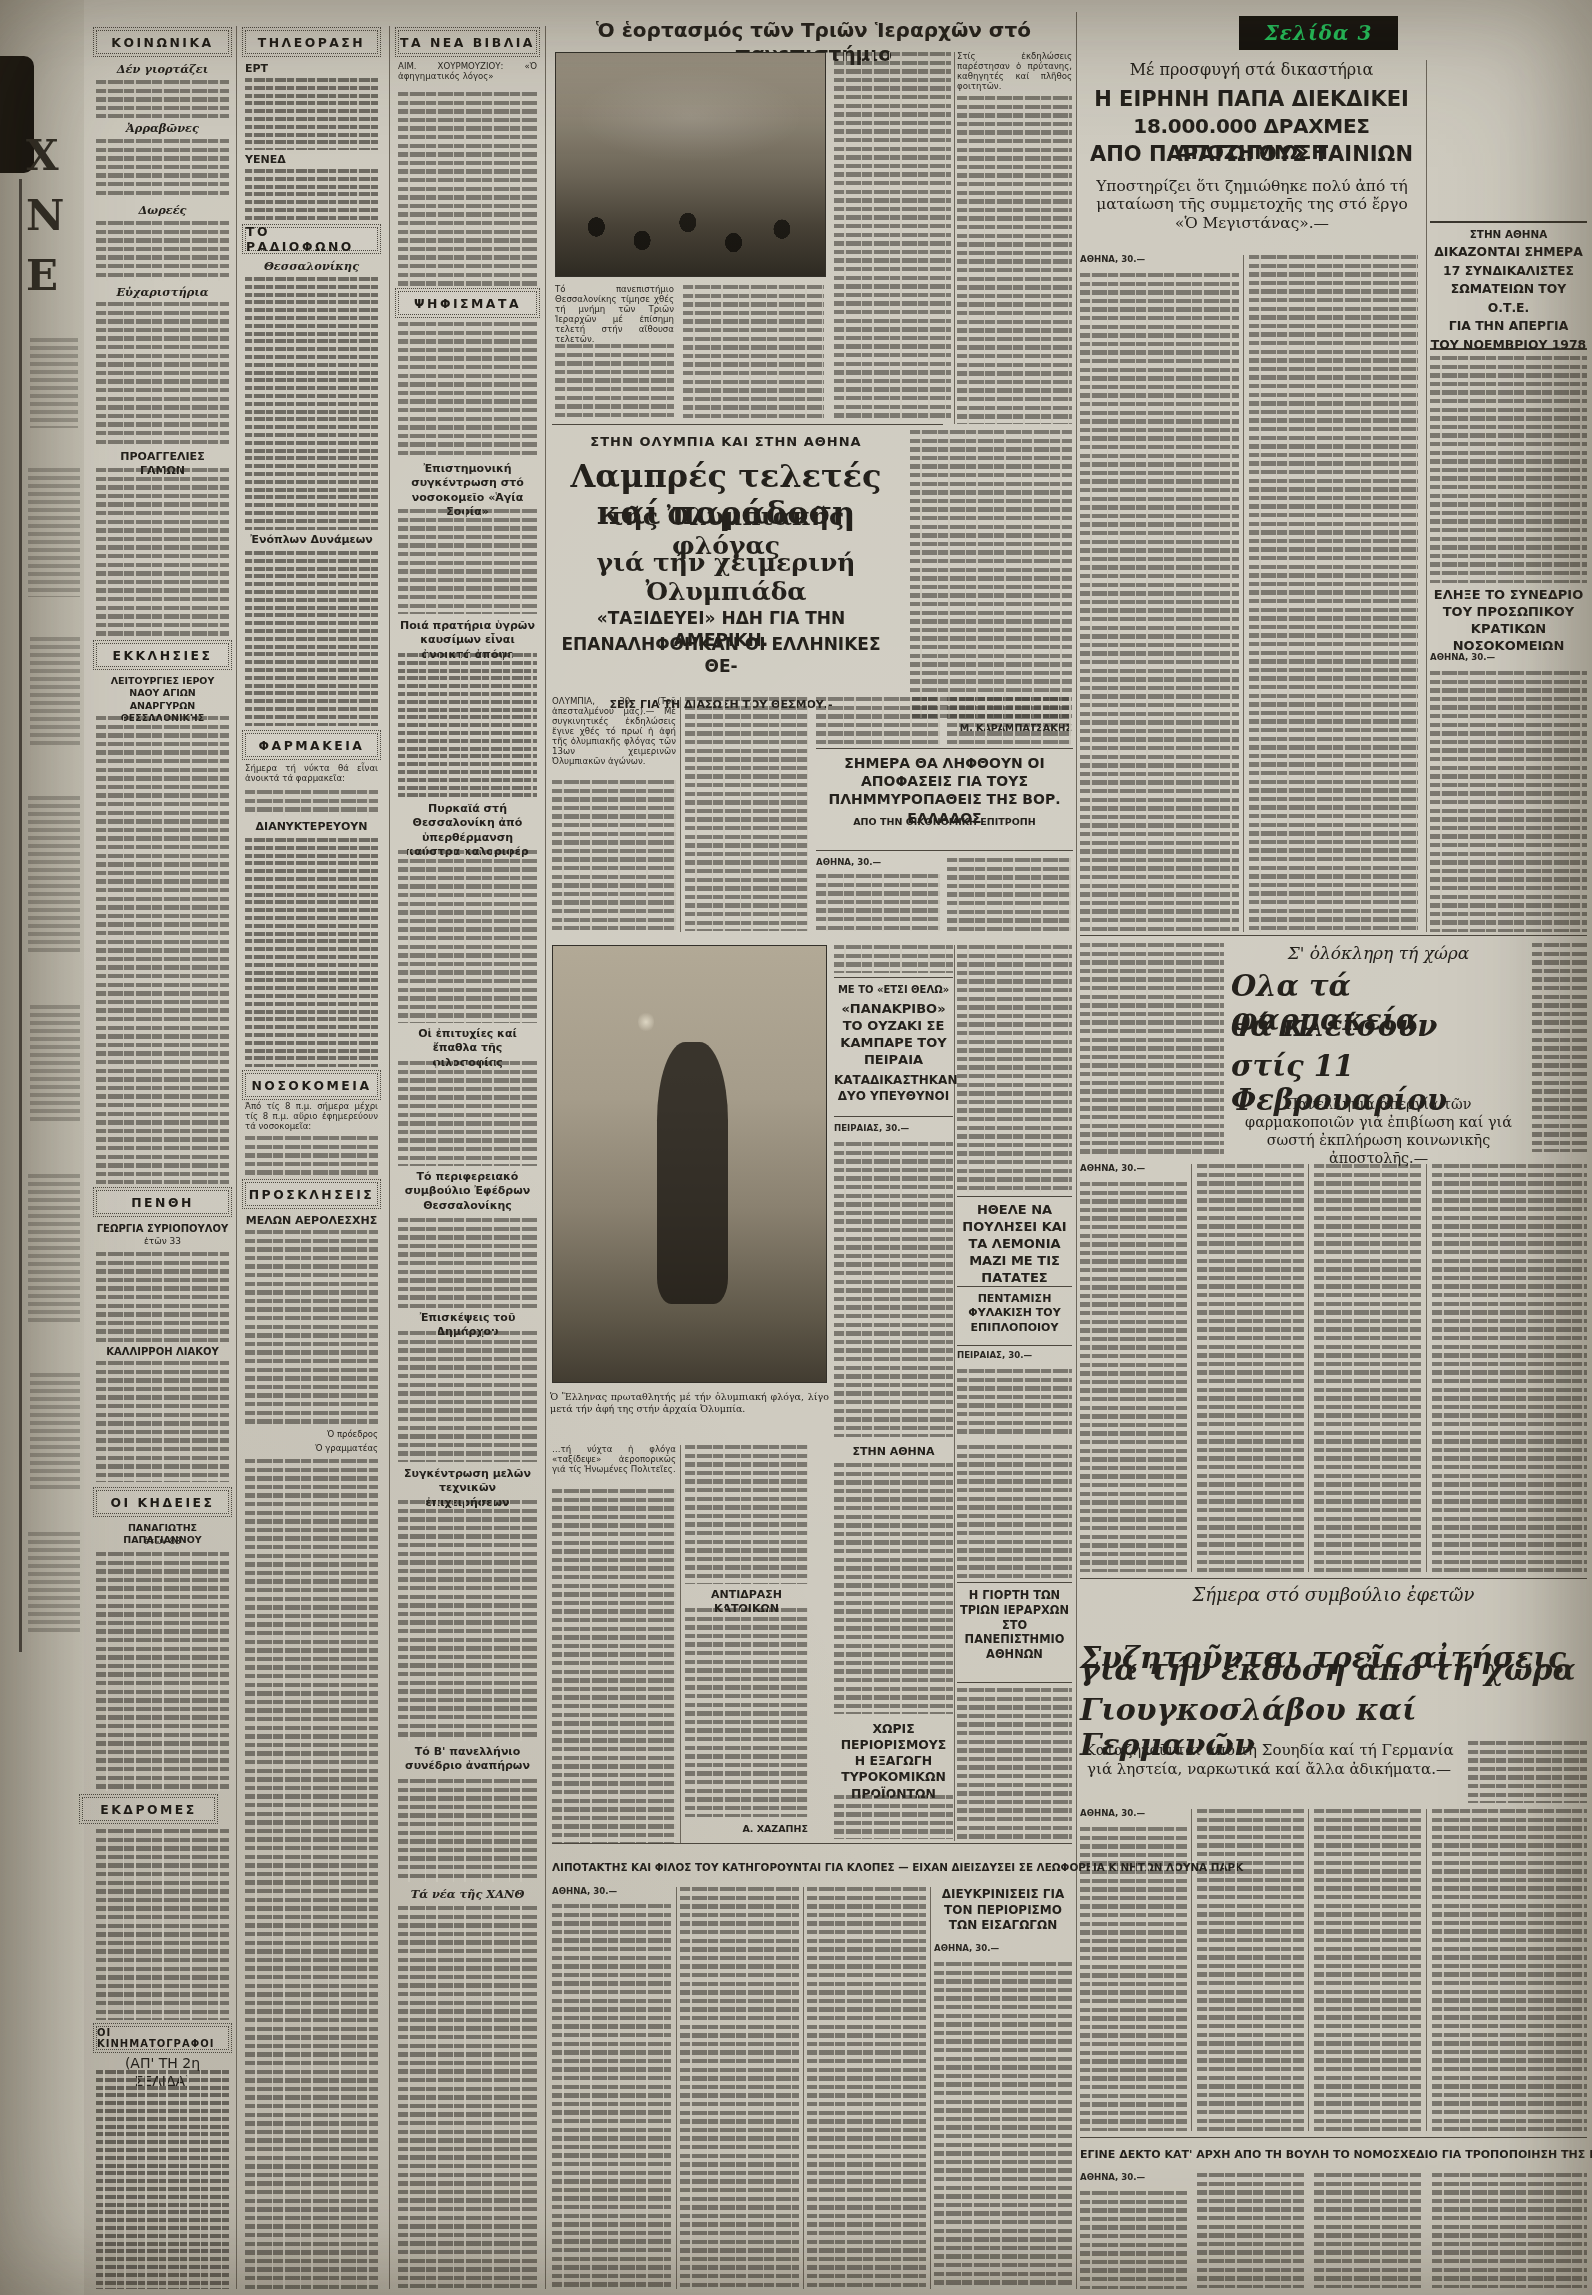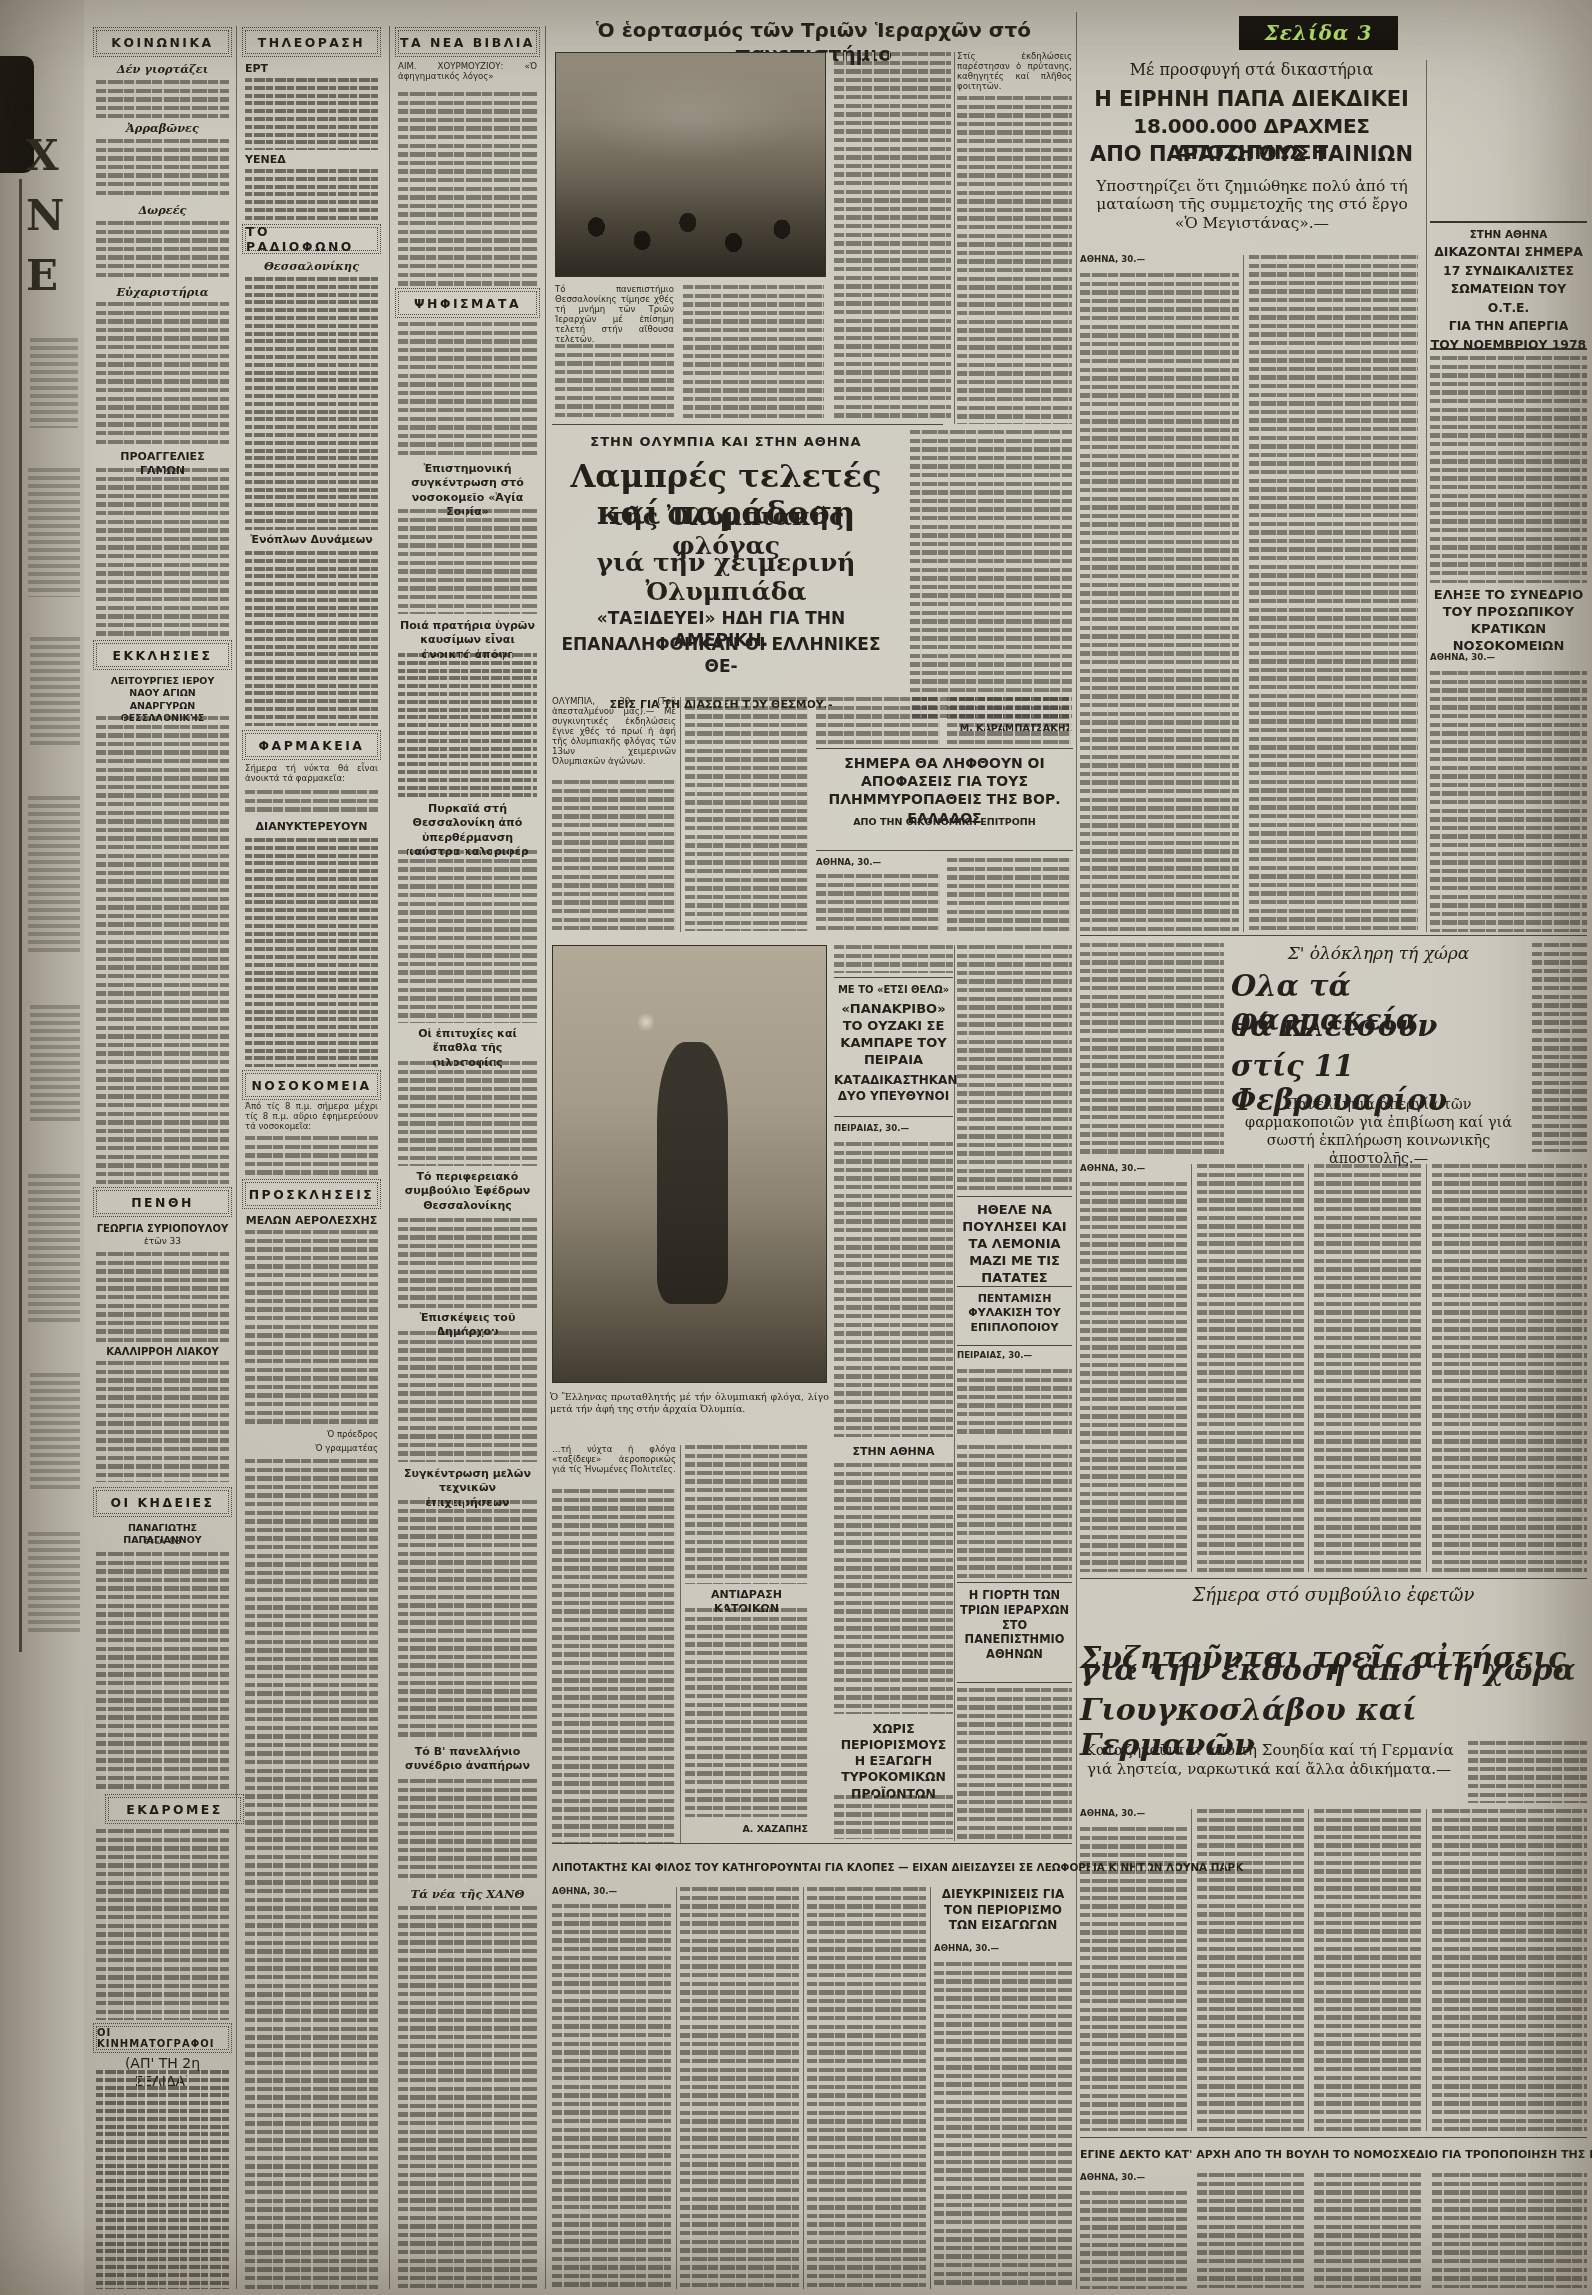--- a/index.html
+++ b/index.html
@@ -105,21 +105,21 @@
 <div class="a bh" style="left:96px;top:1190px;width:133px;height:24px">ΠΕΝΘΗ</div>
 <div class="a mh" style="left:96px;top:1222px;width:133px;height:13px;font-size:10px">ΓΕΩΡΓΙΑ ΣΥΡΙΟΠΟΥΛΟΥ</div>
 <div class="a mh" style="left:96px;top:1236px;width:133px;height:11px;font-size:9px;font-weight:normal">ἐτῶν 33</div>
 <div class="s" style="left:96px;top:1252px;width:133px;height:90px"></div>
 <div class="a mh" style="left:96px;top:1345px;width:133px;height:13px;font-size:10px">ΚΑΛΛΙΡΡΟΗ ΛΙΑΚΟΥ</div>
 <div class="s" style="left:96px;top:1361px;width:133px;height:121px"></div>
 <div class="a bh" style="left:96px;top:1490px;width:133px;height:24px">ΟΙ ΚΗΔΕΙΕΣ</div>
 <div class="a mh" style="left:96px;top:1522px;width:133px;height:13px;font-size:9.5px">ΠΑΝΑΓΙΩΤΗΣ ΠΑΠΑΓΙΑΝΝΟΥ</div>
 <div class="a mh" style="left:96px;top:1536px;width:133px;height:11px;font-size:9px;font-weight:normal">ἐτῶν 83</div>
 <div class="s" style="left:96px;top:1552px;width:133px;height:239px"></div>
-<div class="a bh" style="left:108px;top:1797px;width:133px;height:24px">ΕΚΔΡΟΜΕΣ</div>
+<div class="a bh" style="left:82px;top:1797px;width:133px;height:24px">ΕΚΔΡΟΜΕΣ</div>
 <div class="s" style="left:96px;top:1829px;width:133px;height:191px"></div>
 <div class="a bh" style="left:96px;top:2026px;width:133px;height:24px;font-size:10px;letter-spacing:1px">ΟΙ ΚΙΝΗΜΑΤΟΓΡΑΦΟΙ</div>
 <div class="a mh" style="left:96px;top:2054px;width:133px;height:12px;font-size:14px;font-weight:normal">(ΑΠ' ΤΗ 2η ΣΕΛΙΔΑ)</div>
 <div class="s2" style="left:96px;top:2070px;width:133px;height:219px"></div>
 
 <div class="a bh" style="left:245px;top:30px;width:133px;height:24px">ΤΗΛΕΟΡΑΣΗ</div>
 <div class="a" style="left:245px;top:62px;width:133px;height:13px;font-weight:bold;font-size:11px">ΕΡΤ</div>
 <div class="s2" style="left:245px;top:78px;width:133px;height:72px"></div>
 <div class="a" style="left:245px;top:153px;width:133px;height:13px;font-weight:bold;font-size:11px">ΥΕΝΕΔ</div>
 <div class="s2" style="left:245px;top:169px;width:133px;height:52px"></div>
@@ -243,21 +243,21 @@
 <div class="a" style="left:552px;top:1853px;width:520px;height:28px;font-weight:bold;font-size:10.4px;text-align:center;white-space:nowrap;line-height:28px">ΛΙΠΟΤΑΚΤΗΣ ΚΑΙ ΦΙΛΟΣ ΤΟΥ ΚΑΤΗΓΟΡΟΥΝΤΑΙ ΓΙΑ ΚΛΟΠΕΣ — ΕΙΧΑΝ ΔΙΕΙΣΔΥΣΕΙ ΣΕ ΛΕΩΦΟΡΕΙΑ ΚΙΝΗΤΩΝ ΛΟΥΝΑ ΠΑΡΚ</div>
 <div class="a ld" style="left:552px;top:1887px;width:119px;height:14px;font-weight:bold">ΑΘΗΝΑ, 30.—</div>
 <div class="s" style="left:552px;top:1904px;width:119px;height:384px"></div>
 <div class="s" style="left:680px;top:1887px;width:119px;height:402px"></div>
 <div class="s" style="left:807px;top:1887px;width:119px;height:402px"></div>
 <div class="a mh" style="left:934px;top:1887px;width:138px;height:52px;font-size:12px">ΔΙΕΥΚΡΙΝΙΣΕΙΣ ΓΙΑ ΤΟΝ ΠΕΡΙΟΡΙΣΜΟ ΤΩΝ ΕΙΣΑΓΩΓΩΝ</div>
 <div class="a ld" style="left:934px;top:1944px;width:138px;height:14px;font-weight:bold">ΑΘΗΝΑ, 30.—</div>
 <div class="s" style="left:934px;top:1962px;width:138px;height:326px"></div>
 
 <div class="a" style="left:1239px;top:16px;width:159px;height:34px;background:#14120e;display:flex;align-items:center;justify-content:center">
-  <span class="ser" style="color:#bef264;font-weight:bold;font-style:italic;font-size:20px;letter-spacing:1px">Σελίδα 3</span>
+  <span class="ser" style="color:#22c55e;font-weight:bold;font-style:italic;font-size:20px;letter-spacing:1px">Σελίδα 3</span>
 </div>
 
 <div class="a kick" style="left:1080px;top:60px;width:343px;height:22px;font-size:16px">Μέ προσφυγή στά δικαστήρια</div>
 <div class="a mh" style="left:1080px;top:86px;width:343px;height:28px;font-size:21px">Η ΕΙΡΗΝΗ ΠΑΠΑ ΔΙΕΚΔΙΚΕΙ</div>
 <div class="a mh" style="left:1080px;top:113px;width:343px;height:28px;font-size:20px;letter-spacing:-0.3px">18.000.000 ΔΡΑΧΜΕΣ ΑΠΟΖΗΜΙΩΣΗ</div>
 <div class="a mh" style="left:1080px;top:141px;width:343px;height:28px;font-size:21px">ΑΠΟ ΠΑΡΑΓΩΓΟΥΣ ΤΑΙΝΙΩΝ</div>
 <div class="a kick" style="left:1093px;top:177px;width:318px;height:70px;font-size:15.4px;line-height:1.2">Υποστηρίζει ὅτι ζημιώθηκε πολύ ἀπό τή ματαίωση τῆς συμμετοχῆς της στό ἔργο «Ὁ Μεγιστάνας».—</div>
 <div class="a ld" style="left:1080px;top:255px;width:159px;height:14px;font-weight:bold">ΑΘΗΝΑ, 30.—</div>
 <div class="s" style="left:1080px;top:273px;width:159px;height:659px"></div>
 <div class="s" style="left:1249px;top:255px;width:169px;height:677px"></div>

